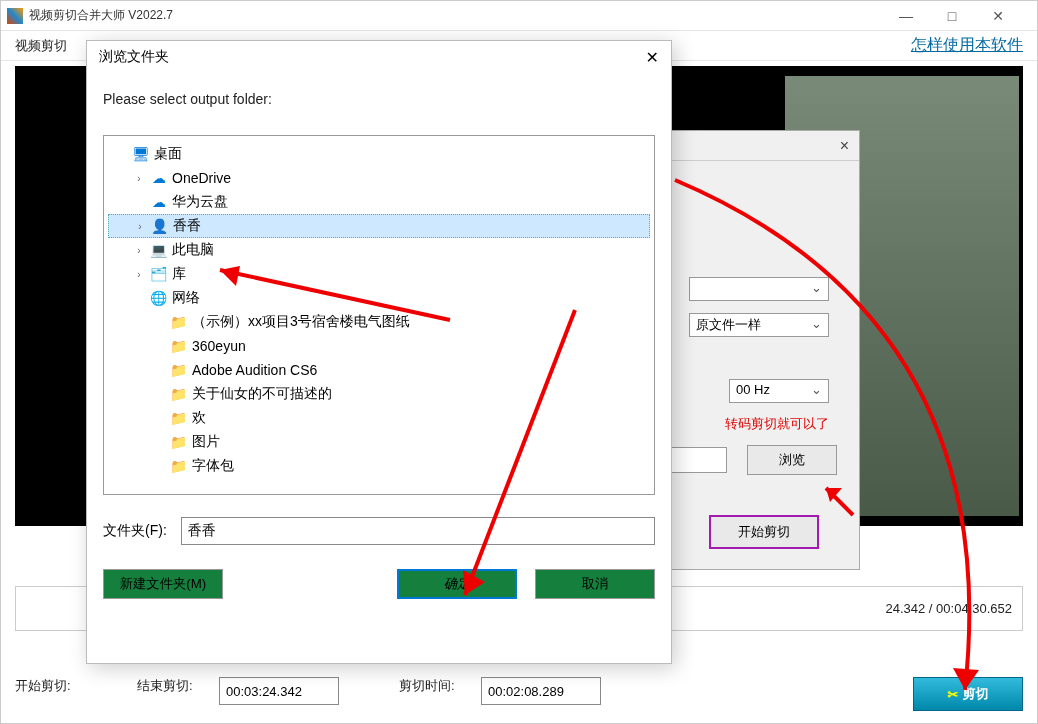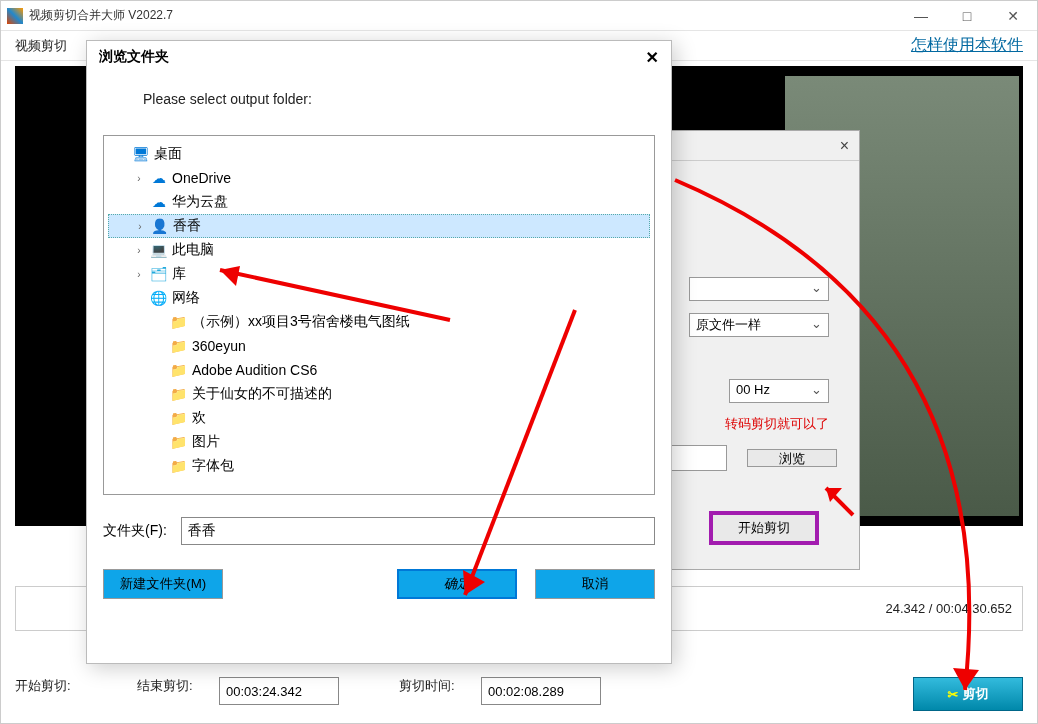--- a/index.html
+++ b/index.html
@@ -1,20 +1,20 @@
 <!DOCTYPE html>
 <html><head>
 <meta charset="utf-8">
 <style>
 * { box-sizing: border-box; margin: 0; padding: 0; font-family: "Microsoft YaHei", "Segoe UI", sans-serif; }
 body { background: #fff; width: 1038px; height: 724px; overflow: hidden; position: relative; }
 
 
 .main-window { position: absolute; top: 0; left: 0; width: 1038px; height: 724px; border: 1px solid #ccc; background: #fff; }
-.titlebar { height: 30px; background: #fff; display: flex; align-items: center; padding: 0 1px 0 6px; border-bottom: 1px solid #e5e5e5; }
+.titlebar { height: 30px; background: #fff; display: flex; align-items: center; padding: 0 16px 0 6px; border-bottom: 1px solid #e5e5e5; }
 .titlebar .app-icon { width: 16px; height: 16px; background: linear-gradient(45deg,#d40,#28c,#f90); margin-right: 6px; }
 .titlebar .title { font-size: 12px; color: #333; flex: 1; }
 .win-controls { display: flex; }
 .win-controls div { width: 46px; height: 30px; display: flex; align-items: center; justify-content: center; font-size: 14px; color: #555; cursor: pointer; }
 
 .helpbar { height: 30px; display: flex; align-items: center; padding: 0 14px; justify-content: space-between; border-bottom: 1px solid #e5e5e5; }
 .helpbar .tab { font-size: 13px; color: #222; }
 .helpbar .helplink { font-size: 16px; color: #0369a1; text-decoration: underline; }
 
 .video-area { position: absolute; top: 65px; left: 14px; right: 14px; height: 460px; background: #000; }
@@ -32,49 +32,49 @@
 .bottom-row .cut-btn { width:110px; height:34px; background: linear-gradient(#3bd,#08a); border:1px solid #068; color:#fff; display:flex; align-items:center; justify-content:center; font-weight:bold; gap:4px; }
 .bottom-row .cut-btn .scissors { color:#ff0; }
 
 
 .bg-dialog { position:absolute; top:130px; left:300px; width:560px; height:440px; border:1px solid #aaa; background:#f0f0f0; }
 .bg-dialog .tb { height:30px; display:flex; justify-content:flex-end; align-items:center; padding-right:10px; color:#444; border-bottom:1px solid #ccc;}
 .bg-dialog .row { display:flex; align-items:center; padding:6px 20px; font-size:13px; gap:10px; }
 .bg-dialog select, .bg-dialog .fake-select { height:24px; border:1px solid #999; background:#fff; padding:2px 22px 2px 6px; font-size:13px; position:relative; min-width:140px; }
 .bg-dialog .fake-select::after { content:"⌄"; position:absolute; right:6px; top:2px; color:#555; }
 .bg-dialog .red { color:#d00; }
-.bg-dialog .browse-b { width:90px; height:18px; border:1px solid #999; background:#e9e9e9; font-size:13px; }
-.bg-dialog .start-b { width:110px; height:34px; border:4px solid #a21caf; background:#e9e9e9; font-size:13px; }
+.bg-dialog .browse-b { width:90px; height:30px; border:1px solid #999; background:#e9e9e9; font-size:13px; }
+.bg-dialog .start-b { width:110px; height:34px; border:2px solid #a21caf; background:#e9e9e9; font-size:13px; }
 .bg-dialog .out-in { width:260px; height:26px; border:1px solid #999; background:#fff; }
 
 
 .fg-dialog { position:absolute; top:40px; left:86px; width:586px; height:624px; border:1px solid #bbb; background:#fff; box-shadow: 4px 4px 20px rgba(0,0,0,.2); }
-.fg-dialog .tb2 { height:32px; display:flex; align-items:center; justify-content:space-between; padding:0 12px; font-size:14px;font-weight:bold; }
+.fg-dialog .tb2 { height:32px; display:flex; align-items:center; justify-content:space-between; padding:0 12px; font-size:14px; }
 .fg-dialog .close-x { font-size:16px; cursor:pointer; }
-.fg-dialog .prompt { padding:18px 16px 8px; font-size:14px; color:#222;margin-left:40px; }
+.fg-dialog .prompt { padding:18px 16px 8px; font-size:14px; color:#222; }
 .fg-dialog .tree { margin:20px 16px 0; border:1px solid #999; height:360px; overflow:auto; padding:6px 4px; font-size:14px; }
 .tree-item { display:flex; align-items:center; height:24px; gap:4px; cursor:default; padding-left:6px; }
 .tree-item .twisty { width:14px; color:#666; font-size:10px; text-align:center; }
 .tree-item .ico { width:18px; height:18px; display:inline-flex; align-items:center; justify-content:center; }
 .tree-item.sel { background:#cde8ff; border:1px dotted #5aa; }
 .tree-item.lvl1 { padding-left: 24px; }
 .tree-item.lvl2 { padding-left: 44px; }
 .ico.folder { color:#f3c04a; }
 .ico.desktop { color:#0078d7; }
 .ico.onedrive { color:#0078d7; }
 .ico.cloud { color:#0078d7; }
 .ico.user { color:#2a8; }
 .ico.pc { color:#0078d7; }
 .ico.lib { color:#2ad; }
 .ico.net { color:#2ad; }
 
 .fg-dialog .folder-row { display:flex; align-items:center; margin:22px 16px 0; gap:14px; font-size:14px; }
 .fg-dialog .folder-row input { flex:1; height:28px; border:1px solid #888; padding:2px 6px; font-size:14px; }
 .fg-dialog .btn-row { display:flex; justify-content:flex-start; gap:18px; margin:24px 16px; font-size:14px; }
-.fg-dialog .btn { width:120px; height:30px; border:1px solid #999; background:#0ea5e9; cursor:pointer; }
+.fg-dialog .btn { width:120px; height:30px; border:1px solid #999; background:#15803d; cursor:pointer; }
 .fg-dialog .btn.primary { border:2px solid #0078d7;font-style:italic; }
 .fg-dialog .btn-row .spacer2 { flex:1; }
 
 
 .arrow { position:absolute; pointer-events:none; }
 .arrow svg { overflow:visible; }
 .arrow path, .arrow line { stroke:#e00; stroke-width:4; fill:none; }
 .arrow polygon { fill:#e00; }
 
 </style>

